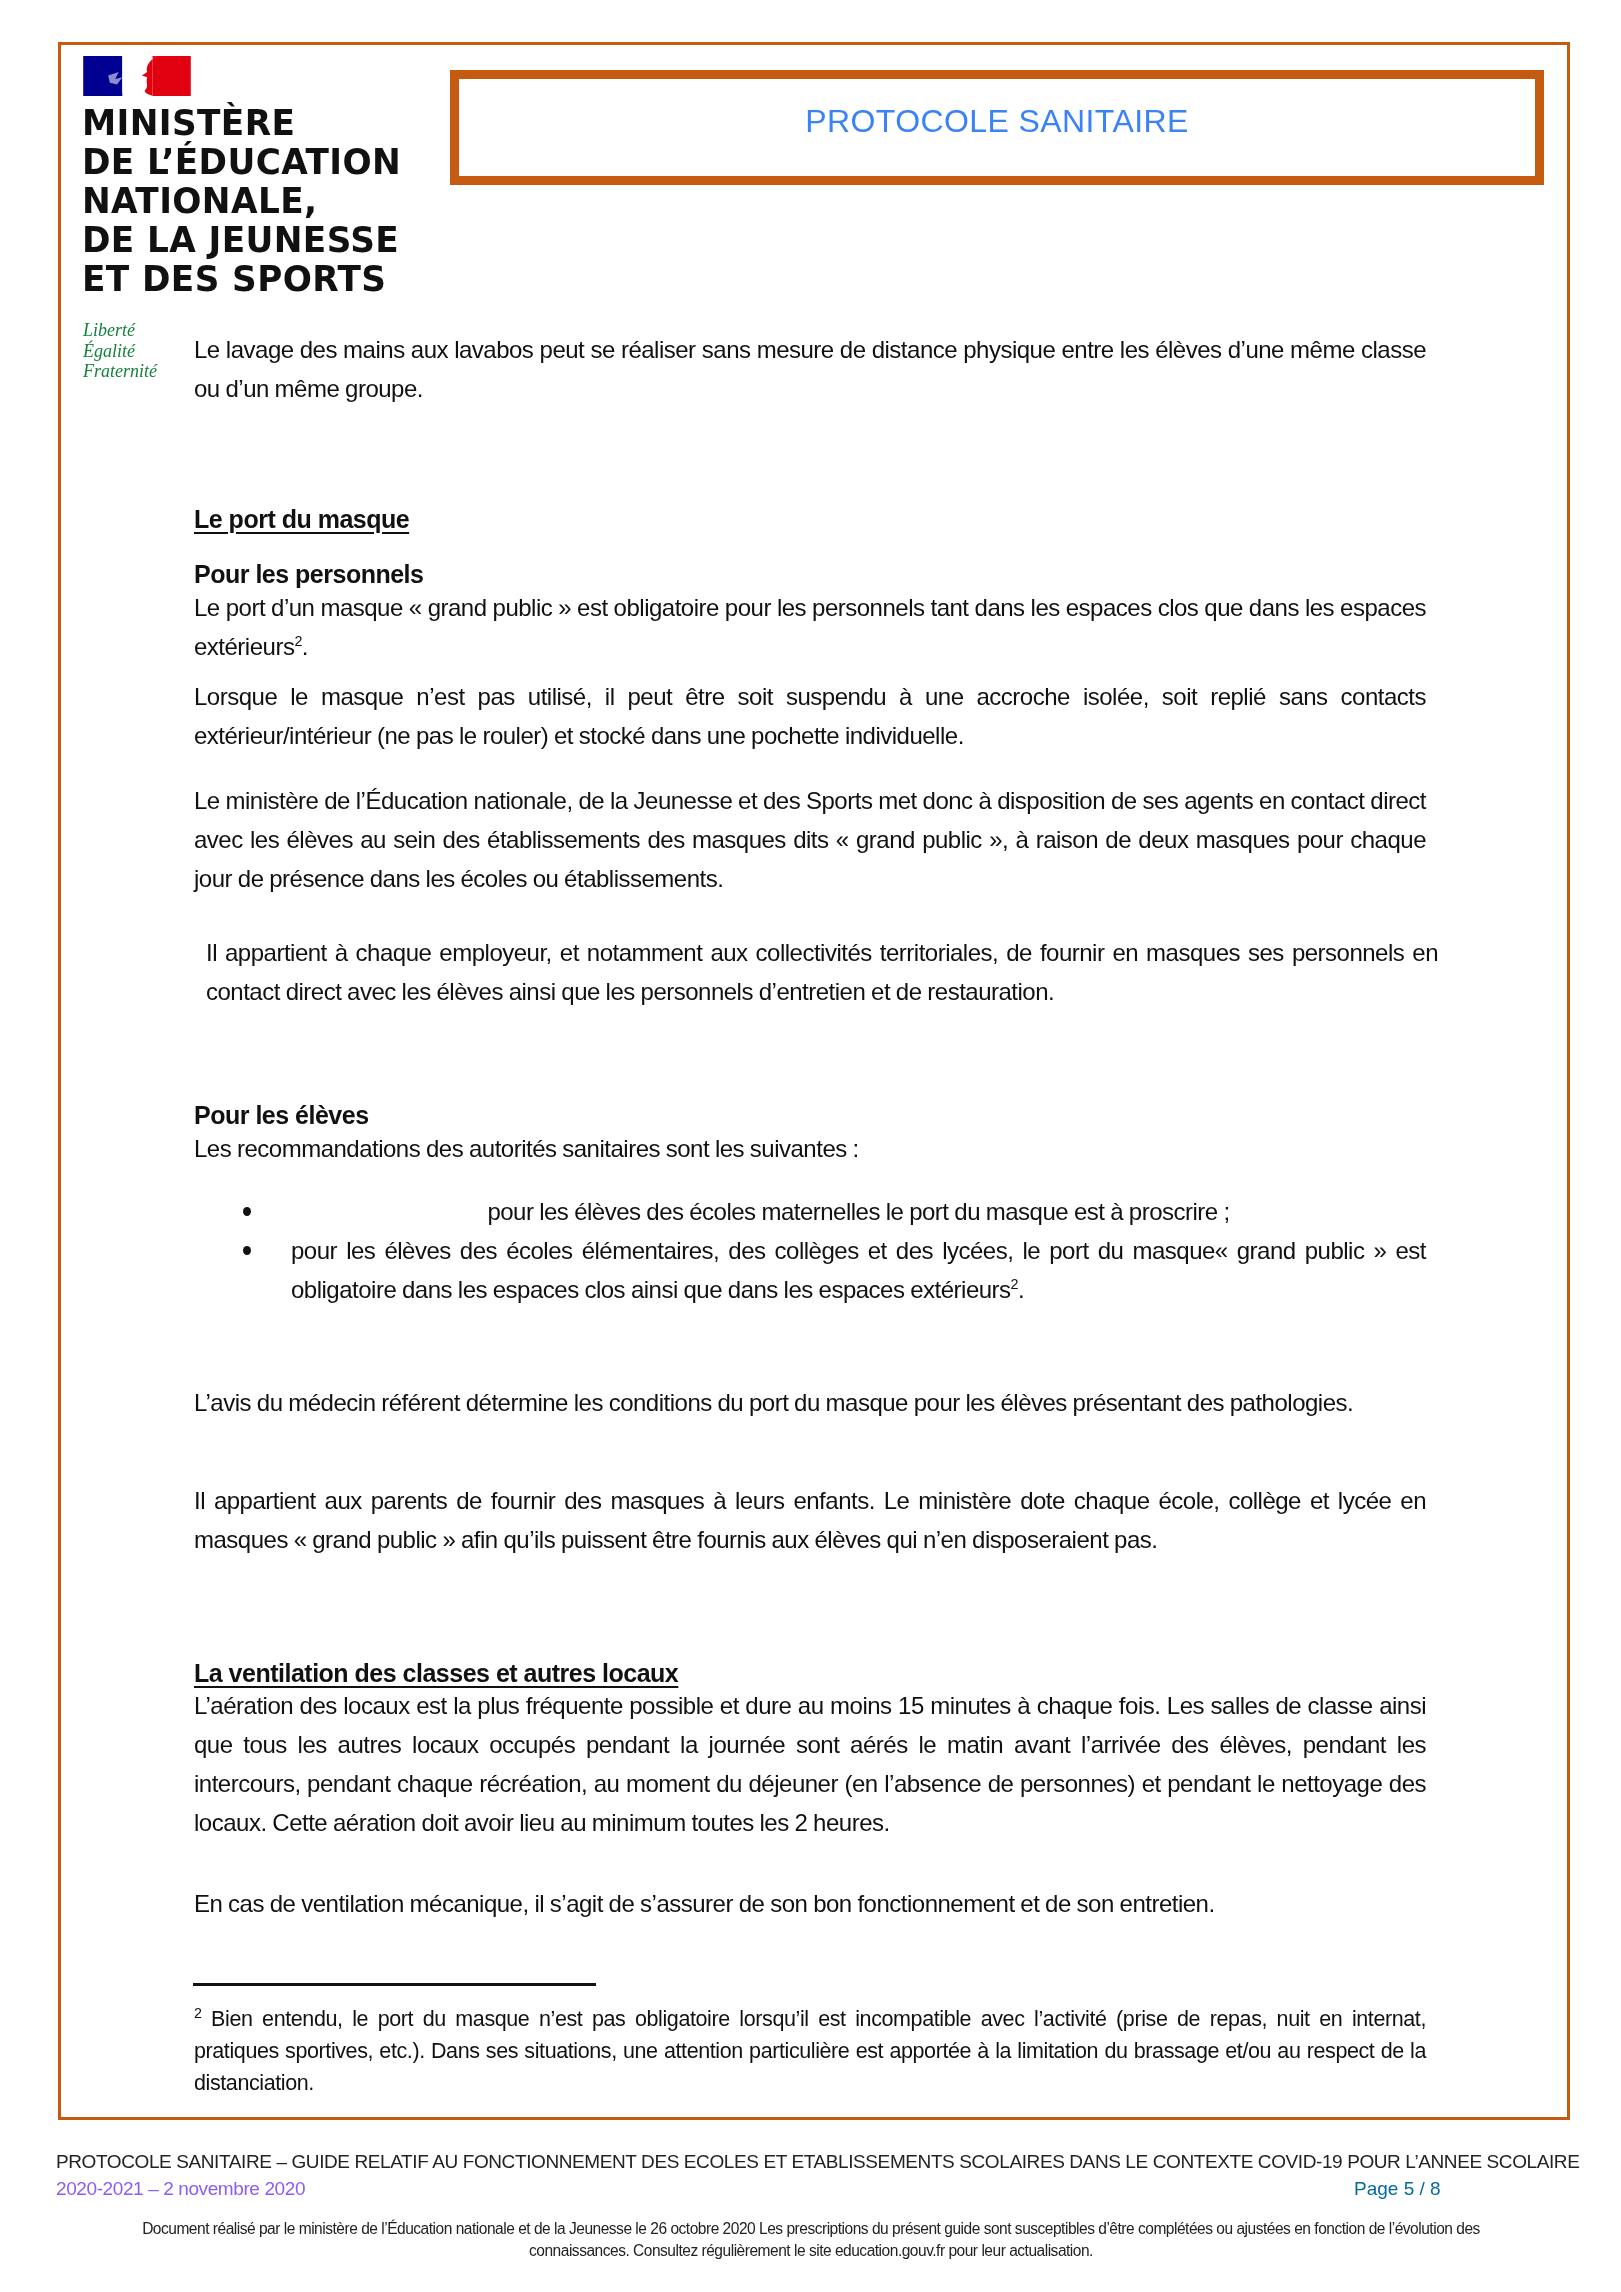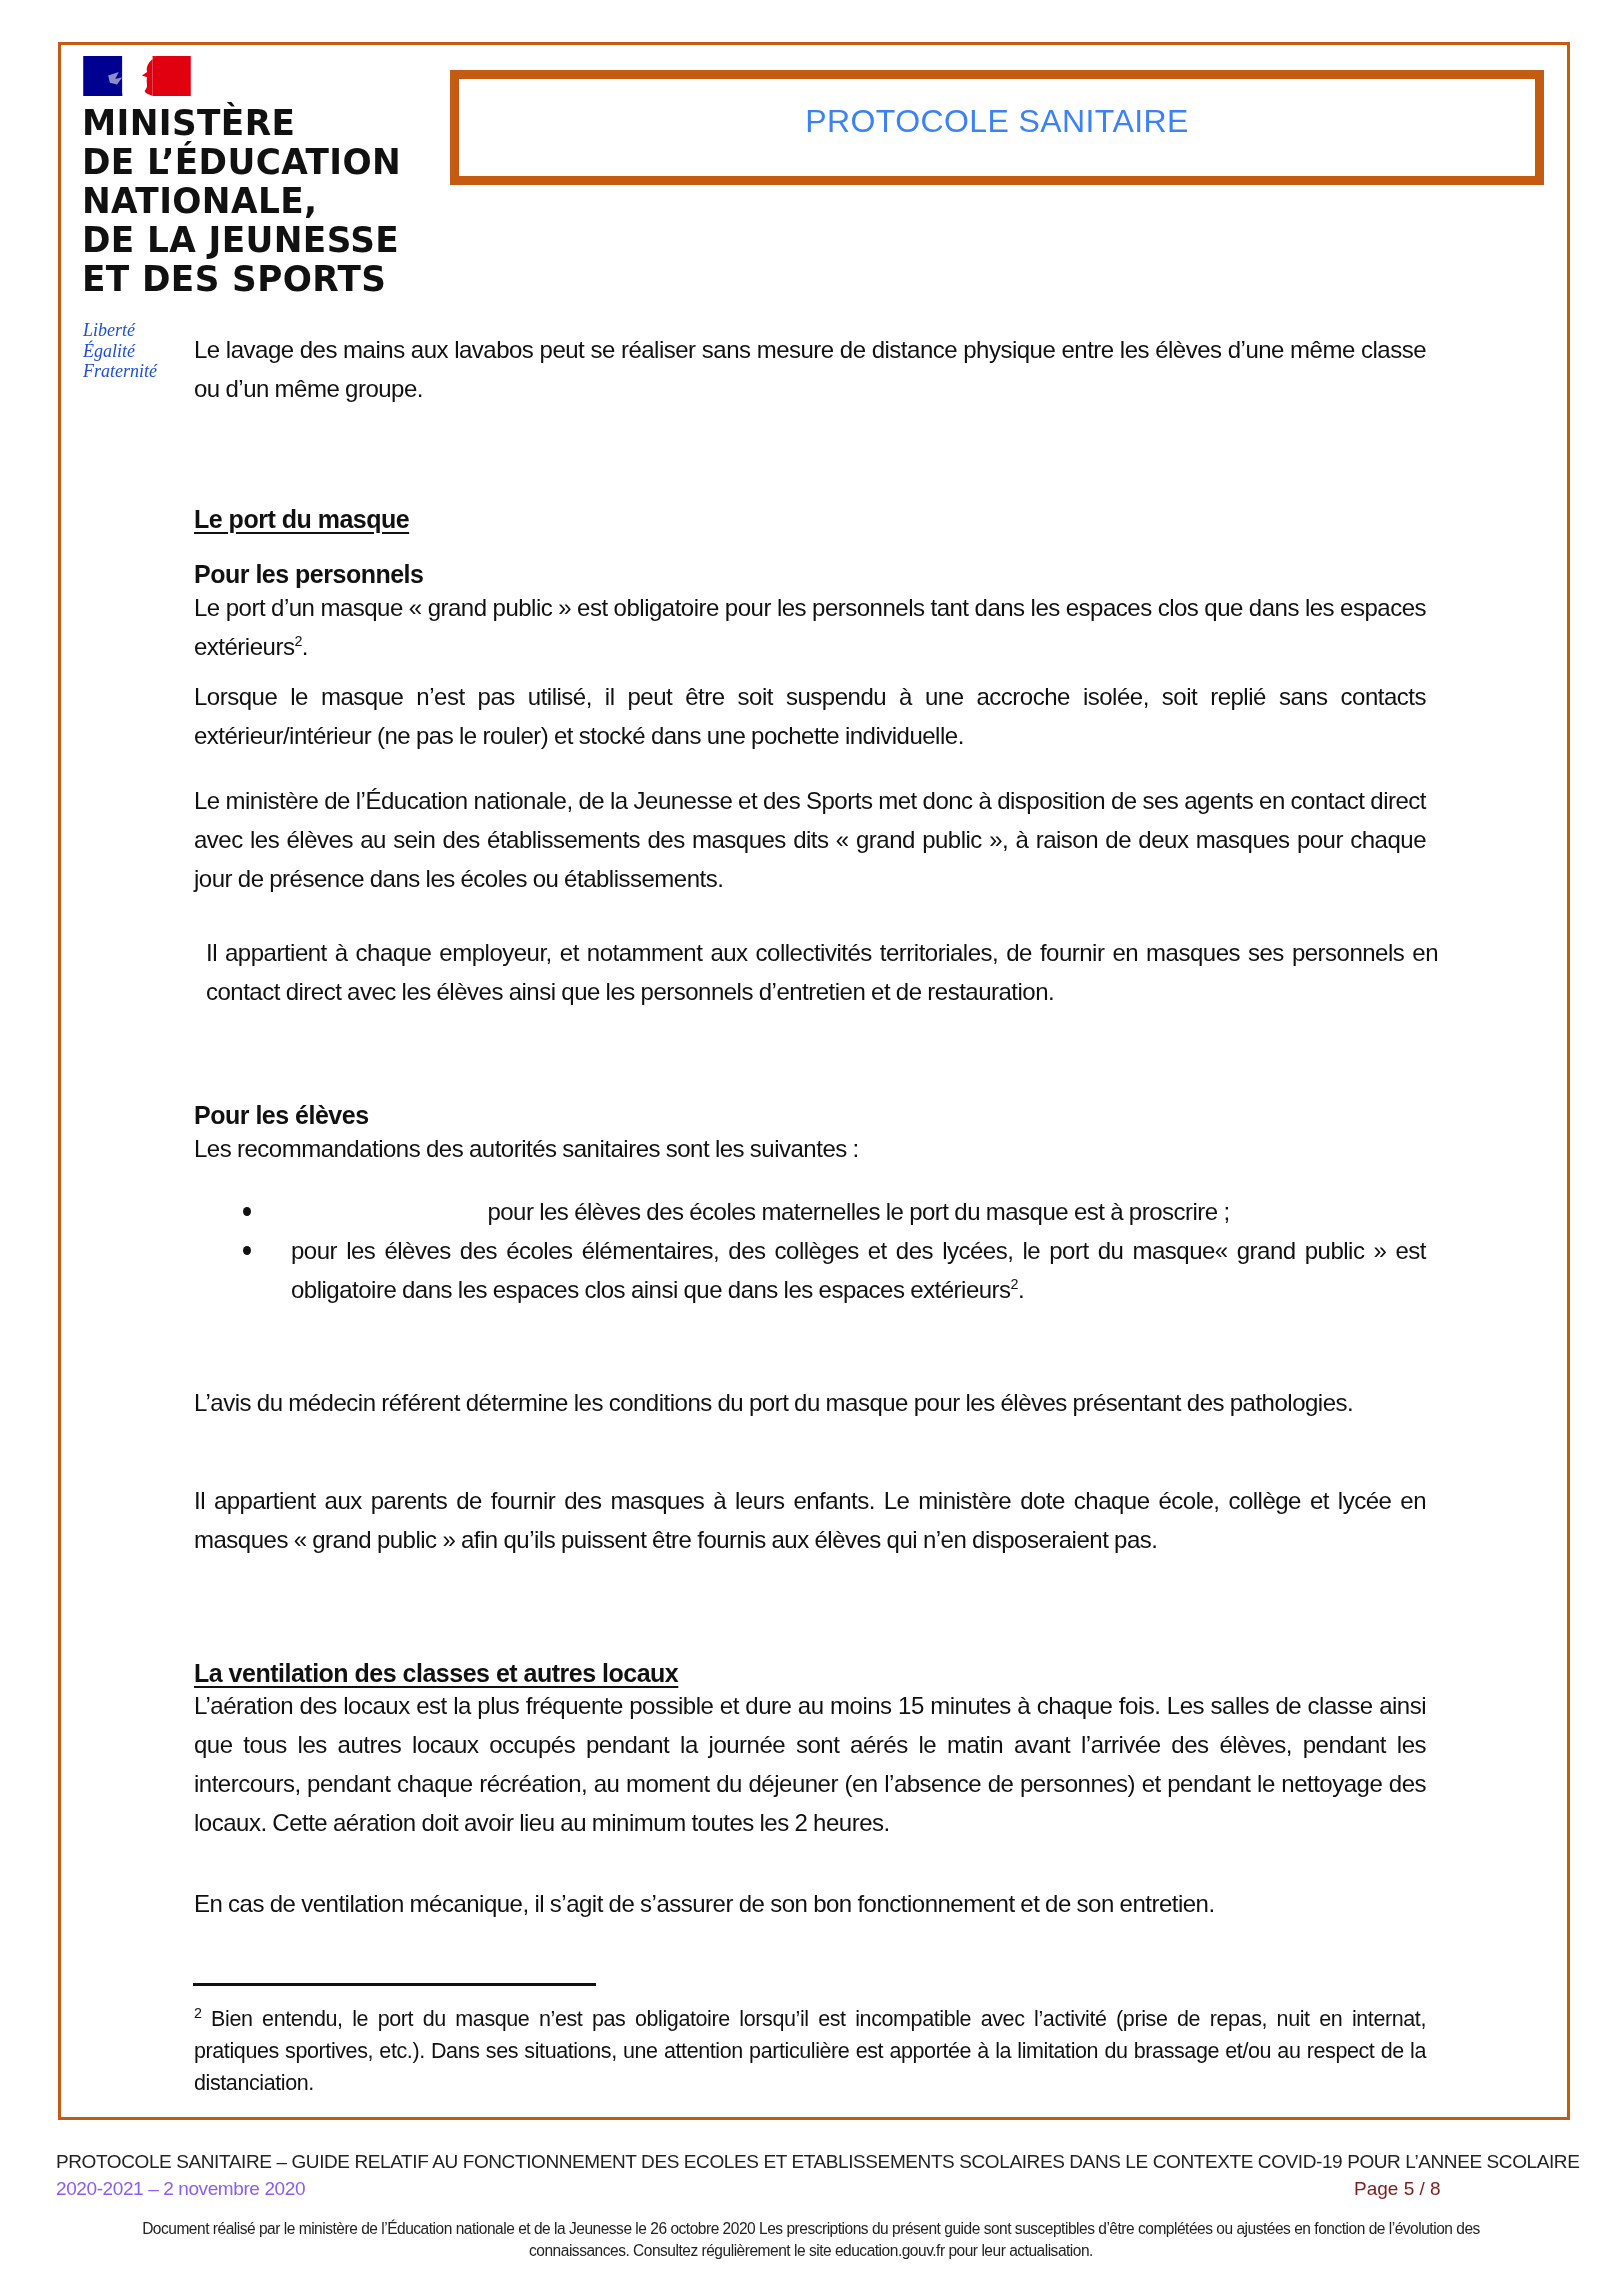--- a/index.html
+++ b/index.html
@@ -3,34 +3,34 @@
 <meta charset="utf-8">
 <style>
   html, body { margin:0; padding:0; background:#ffffff; }
   body { width:1622px; height:2293px; position:relative; overflow:hidden; font-family:"Liberation Sans", sans-serif; color:#111; }
   .outer-frame { position:absolute; left:58px; top:42px; width:1506px; height:2072px; border:3.6px solid #C55A11; box-sizing:content-box; }
   .header-box { position:absolute; left:450px; top:70px; width:1076px; height:84px; border:9px solid #C55A11; display:flex; align-items:center; justify-content:center; padding-bottom:12.5px; box-sizing:content-box; }
   .header-title { color:#3b82f6; font-weight:normal; font-size:32px; letter-spacing:0.4px; font-family:"Liberation Sans", sans-serif; }
   .flag { position:absolute; left:83px; top:56px; width:108px; height:40px; }
   .logo-text { position:absolute; left:82px; top:104px; font-family:"DejaVu Sans", sans-serif; font-weight:bold; font-size:35px; line-height:39px; color:#111; letter-spacing:0.4px; transform:scaleX(0.98); transform-origin:left top; }
   .logo-text div { white-space:nowrap; }
-  .motto { position:absolute; left:83px; top:320px; font-family:"Liberation Serif", serif; font-style:italic; font-size:18px; line-height:20.6px; color:#1d4ed8; }
+  .motto { position:absolute; left:83px; top:320px; font-family:"Liberation Serif", serif; font-style:italic; font-size:18px; line-height:20.6px; color:#15803d; }
   .block { position:absolute; left:194px; width:1232px; font-size:24px; line-height:39px; text-align:justify; letter-spacing:-0.5px; word-spacing:-0.4px; }
   .block.last-left { text-align-last:left; }
   .heading { position:absolute; left:194px; font-size:25px; font-weight:bold; line-height:39px; letter-spacing:-0.5px;margin-top:28px; }
   .heading.underlined { text-decoration:underline; text-underline-offset:3.6px; text-decoration-thickness:1.8px; }
   sup { font-size:14.3px; line-height:0; vertical-align:super; }
   .bullets { position:absolute; left:194px; width:1232px; list-style:none; margin:0; padding:0; }
   .bullet-item { position:relative; padding-left:97px; font-size:24px; line-height:39px; text-align:justify; letter-spacing:-0.5px; word-spacing:-0.4px; }
   .bullet-dot { position:absolute; left:49px; top:15px; width:8px; height:9px; border-radius:50%; background:#111; }
   .fn-rule { position:absolute; left:193px; top:1983px; width:403px; height:2.7px; background:#111; }
   .footnote { position:absolute; left:194px; top:2003px; width:1232px; font-size:21.5px; line-height:32px; text-align:justify; letter-spacing:-0.4px; word-spacing:-0.4px; }
   .page-footer-1 { position:absolute; left:56px; top:2149px; width:1469px; font-size:19px; line-height:25px; color:#222; letter-spacing:-0.4px; white-space:nowrap; }
   .page-footer-2 { position:absolute; left:56px; top:2176px; font-size:19px; line-height:25px; color:#8b5cf6; letter-spacing:-0.4px; }
-  .page-number { position:absolute; left:1354px; top:2176px; font-size:19px; line-height:25px; color:#7f1d1d; }
+  .page-number { position:absolute; left:1354px; top:2176px; font-size:19px; line-height:25px; color:#0369a1; }
   .disclaimer { position:absolute; left:72px; top:2218px; width:1478px; font-family:"Liberation Sans", sans-serif; font-size:16px; line-height:21.5px; color:#222; text-align:center; letter-spacing:-0.5px; transform:scaleX(0.97); }
 </style>
 </head>
 <body>
 
 <div class="outer-frame"></div>
 
 <svg class="flag" viewBox="0 0 121 45" xmlns="http://www.w3.org/2000/svg">
   <rect x="0" y="0" width="44" height="45" fill="#000091"></rect>
   <rect x="78" y="0" width="43" height="45" fill="#E1000F"></rect>

